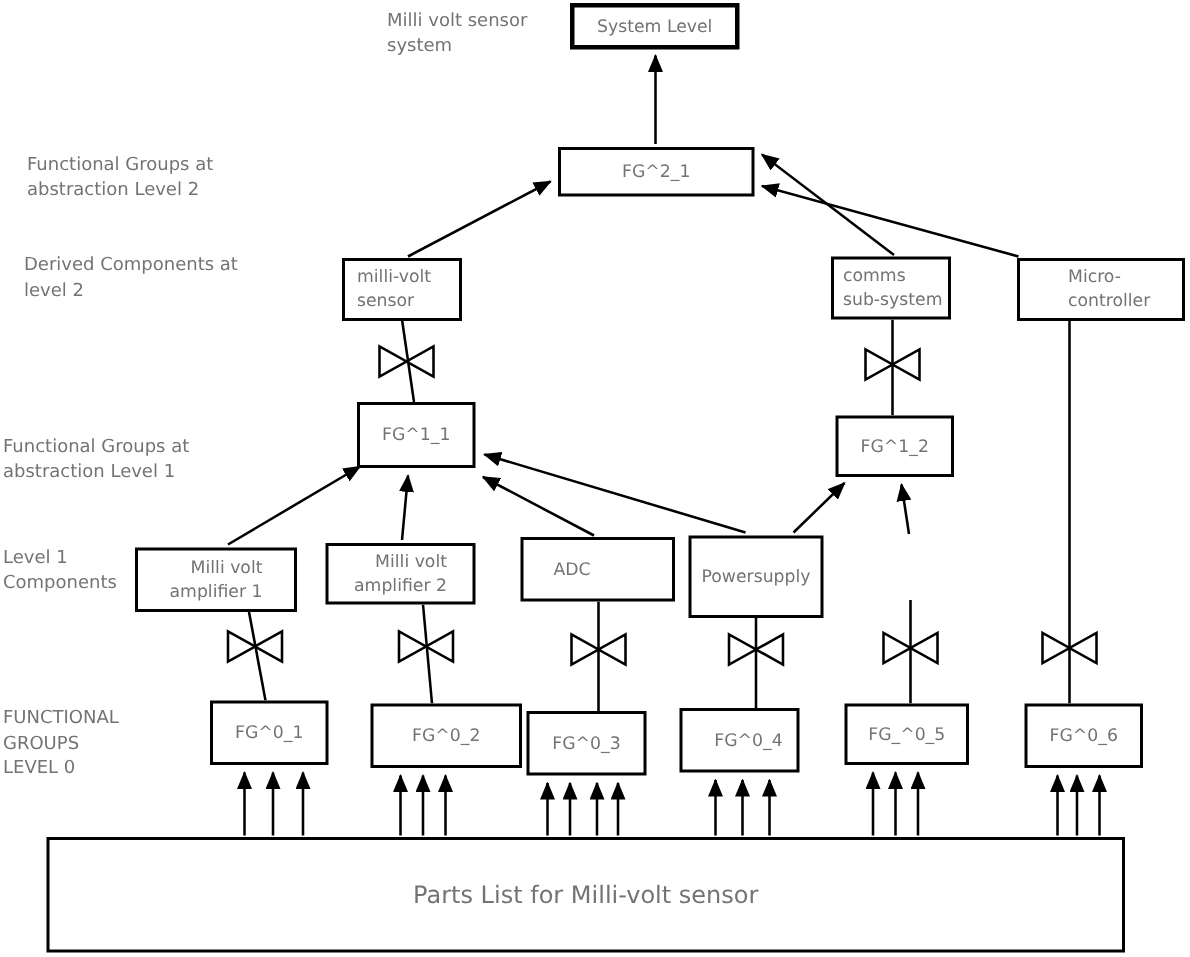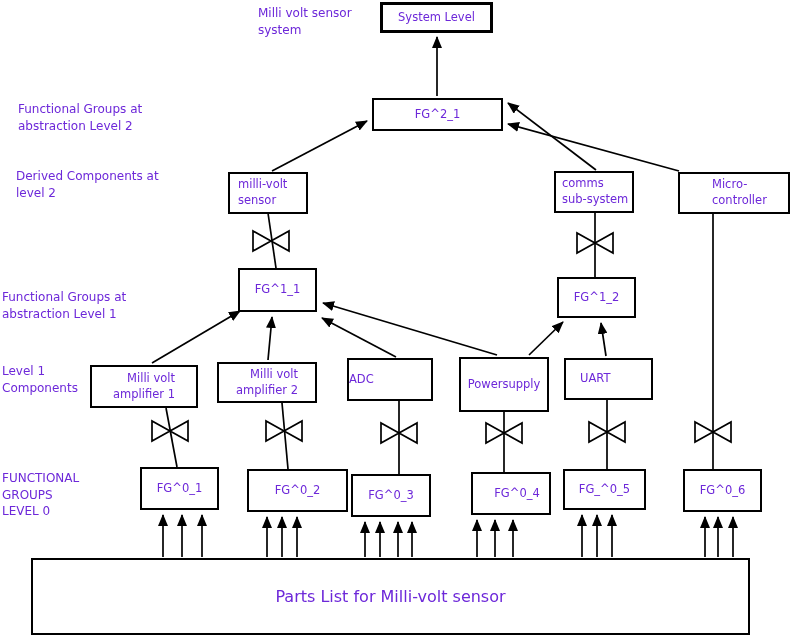--- a/index.html
+++ b/index.html
@@ -1,21 +1,21 @@
 <!DOCTYPE html>
 <html><head>
 <meta charset="utf-8">
 <style>
   html,body { margin:0; padding:0; background:#fff; }
   #stage {
     position: relative;
     width: 793px; height: 638px;
     background: #ffffff;
     font-family: "DejaVu Sans", "Liberation Sans", sans-serif;
-    color: #6d28d9;
+    color: #737373;
     overflow: hidden;
   }
   #wires { position:absolute; left:0; top:0; width:793px; height:638px; }
   .box {
     position: absolute;
     border: 2px solid #000;
     background: #fff;
     display: flex;
     flex-direction: column;
     justify-content: center;
@@ -145,26 +145,25 @@
   <div class="box left" style="left:678px; top:172px; width:112px; height:42px; padding-left:32px;">Micro-
 controller</div>
 
   <div class="box" style="left:238px; top:268px; width:79px; height:44px;">FG^1_1</div>
   <div class="box" style="left:557px; top:277px; width:79px; height:41px;">FG^1_2</div>
 
   <div class="box" style="left:90px;  top:365px; width:108px; height:43px;">Milli volt
 amplifier 1</div>
   <div class="box" style="left:217px; top:362px; width:100px; height:41px;">Milli volt
 amplifier 2</div>
-  <div class="box left" style="left:347px; top:358px; width:86px; height:43px; padding-left:0;">ADC</div>
+  <div class="box left" style="left:347px; top:358px; width:103px; height:43px; padding-left:20px;">ADC</div>
   <div class="box" style="left:459px; top:357px; width:90px;  height:55px;">Powersupply</div>
-  <div class="box left" style="left:564px; top:358px; width:89px;  height:42px; padding-left:14px;">UART</div>
 
   <div class="box" style="left:140px; top:467px; width:79px; height:43px;">FG^0_1</div>
   <div class="box" style="left:247px; top:469px; width:101px; height:43px;">FG^0_2</div>
   <div class="box" style="left:351px; top:474px; width:80px; height:43px;">FG^0_3</div>
-  <div class="box" style="left:471px; top:472px; width:80px; height:43px;padding-left:12px;">FG^0_4</div>
+  <div class="box" style="left:453px; top:472px; width:80px; height:43px;padding-left:12px;">FG^0_4</div>
   <div class="box" style="left:563px; top:469px; width:83px; height:41px;">FG_^0_5</div>
   <div class="box" style="left:683px; top:469px; width:79px; height:43px;">FG^0_6</div>
 
   <div class="box" style="left:31px; top:558px; width:719px; height:77px; font-size:16px;">Parts List for Milli-volt sensor</div>
 
 </div>
 
 </body></html>

